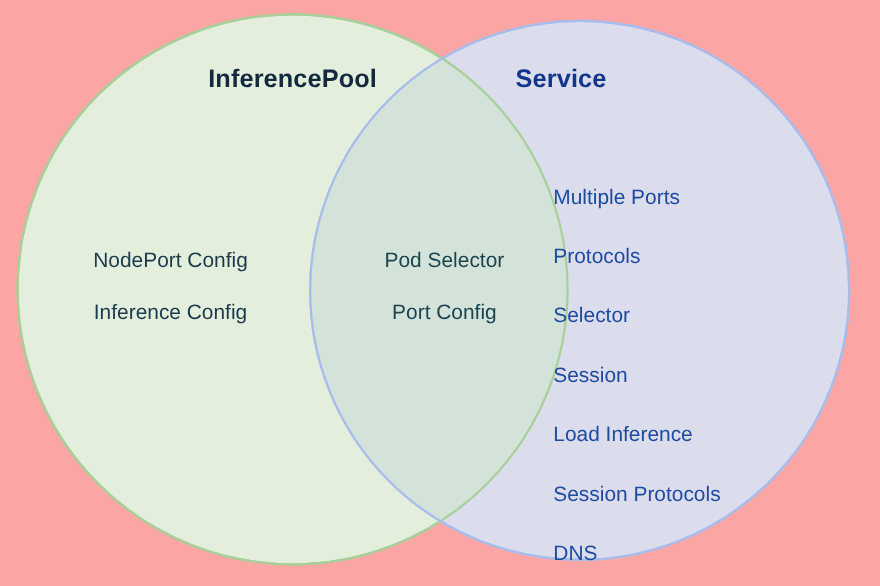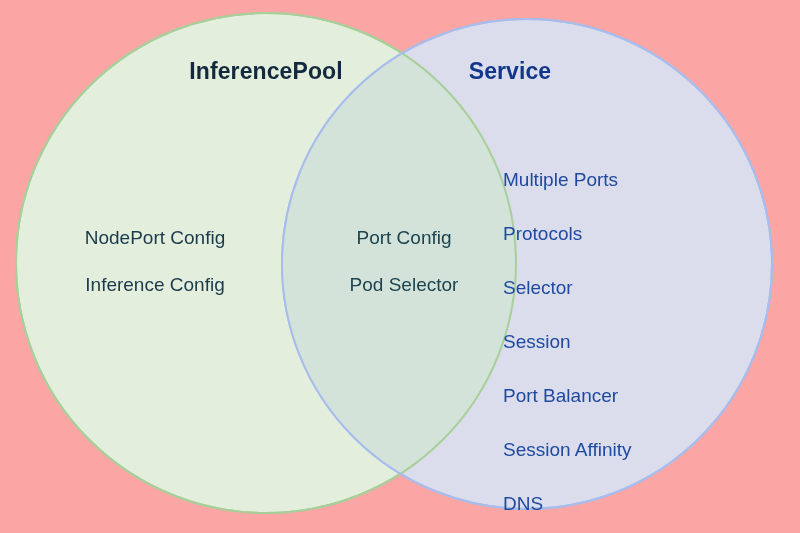--- a/index.html
+++ b/index.html
@@ -129,28 +129,28 @@
     <div class="circle-title title-left">InferencePool</div>
 
     <div class="circle-title title-right">Service</div>
 
     <div class="item-group group-left">
       <div class="item">NodePort Config</div>
       <div class="item">Inference Config</div>
     </div>
 
     <div class="item-group group-center">
+      <div class="item">Pod Selector</div>
       <div class="item">Port Config</div>
-      <div class="item">Pod Selector</div>
     </div>
 
     <div class="item-group group-right">
       <div class="item">Multiple Ports</div>
       <div class="item">Protocols</div>
       <div class="item">Selector</div>
       <div class="item">Session</div>
-      <div class="item">Port Balancer</div>
-      <div class="item">Session Affinity</div>
+      <div class="item">Load Inference</div>
+      <div class="item">Session Protocols</div>
       <div class="item">DNS</div>
     </div>
 
   </div>
 </div>
 
 </body></html>

